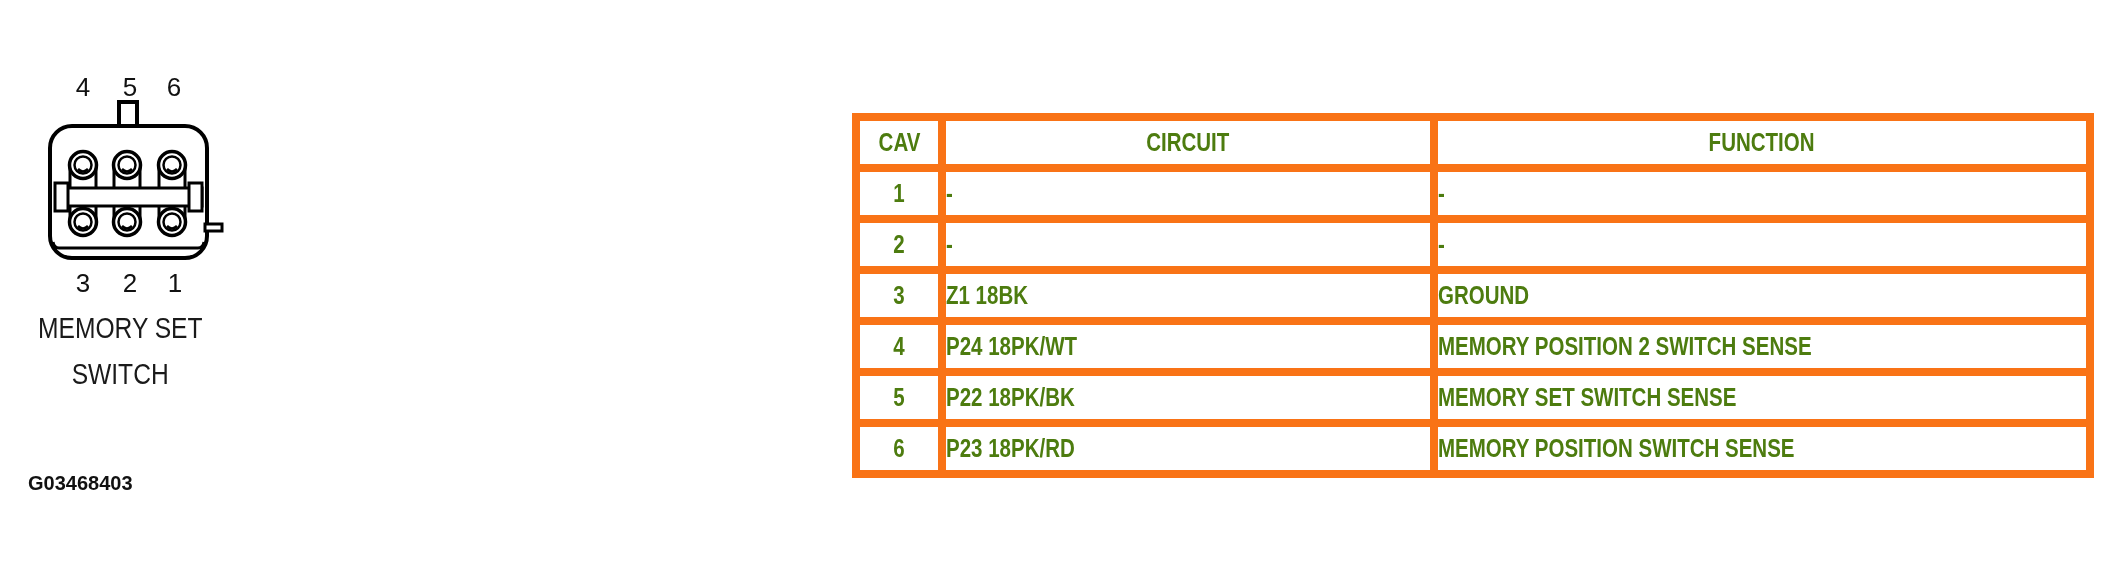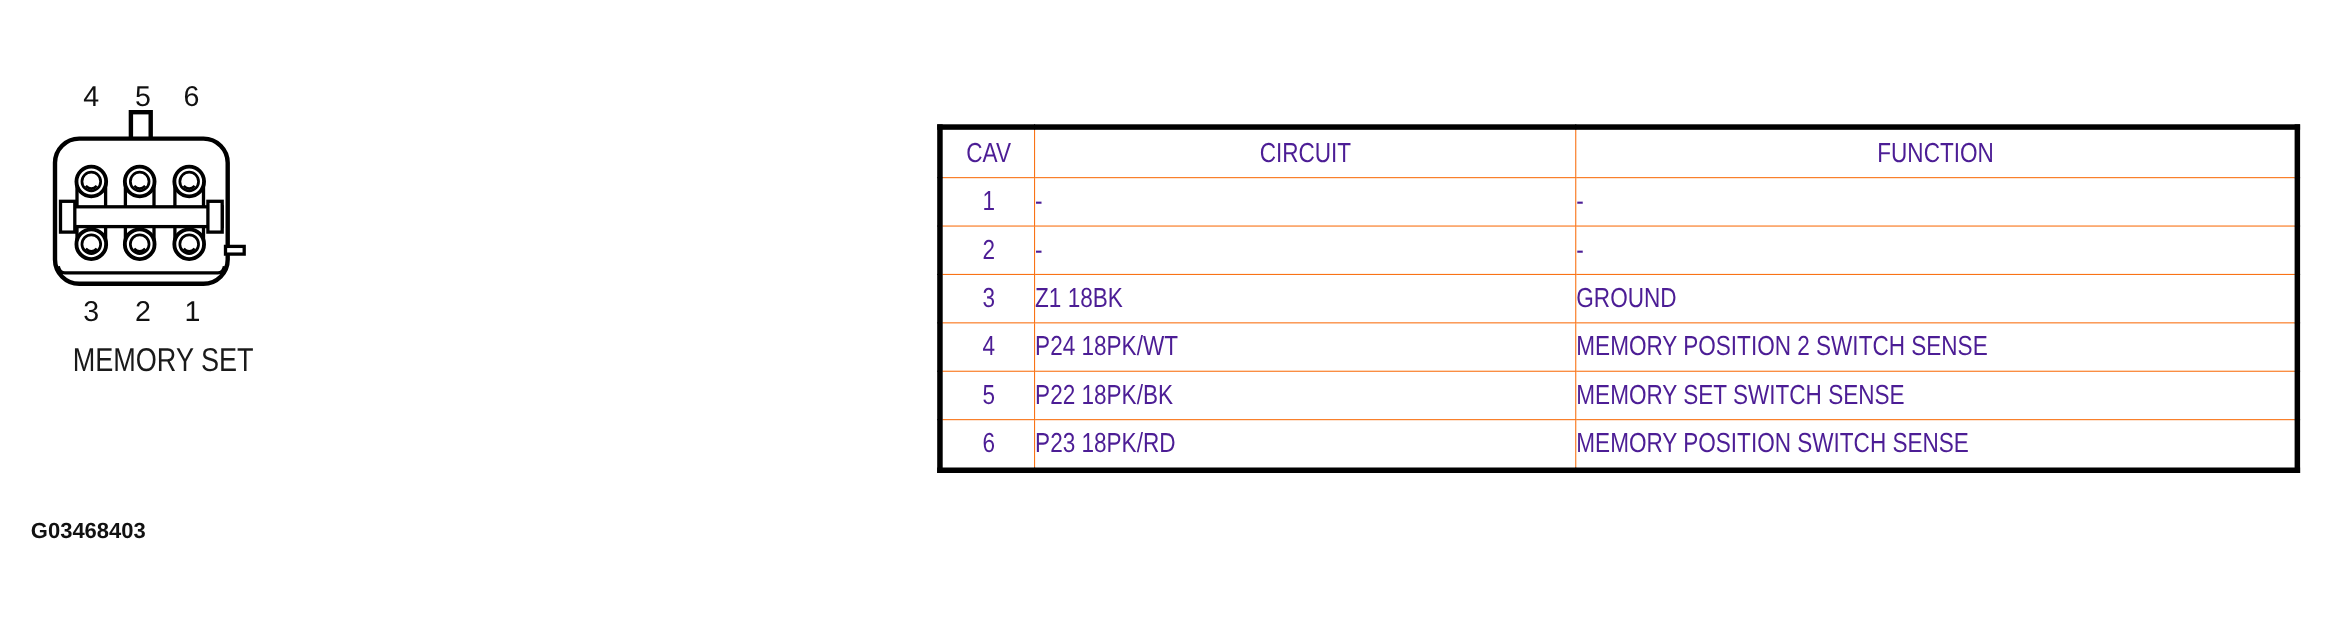--- a/index.html
+++ b/index.html
@@ -10,44 +10,43 @@
     overflow:hidden;
     font-family:"Liberation Sans",sans-serif;
     color:#000;
   }
   
   #connector-svg{position:absolute;left:35px;top:68px;}
   .caption{
     position:absolute;left:0px;top:305px;width:240px;
     text-align:center;font-size:30px;line-height:46px;
     color:#1a1a1a;
-    padding-left:28px;
   }
   .figure-code{
     position:absolute;left:28px;top:472px;
     font-size:20px;font-weight:bold;color:#111;
   }
   
   .cond{display:inline-block;transform:scaleX(0.82);transform-origin:center center;white-space:nowrap;}
   .condL{transform-origin:left center;}
   
   #pinout-table{
     position:absolute;left:852px;top:113px;
     width:1234px;
     border-collapse:collapse;table-layout:fixed;
     background:#ffffff;
   }
   #pinout-table th,#pinout-table td{
-    border:1px solid #f97316;
+    border:8px solid #f97316;
     height:43px;
-    font-size:25px;font-weight:normal;
+    font-size:25px;font-weight:bold;
     padding:0;
     overflow:hidden;white-space:nowrap;
     vertical-align:middle;
-    color:#4c1d95;
+    color:#4d7c0f;
   }
   #pinout-table{border:5px solid #000;}
   col.c-cav{width:86px;}
   col.c-circuit{width:492px;}
   col.c-function{width:656px;}
   th{text-align:center;}
   td.cell-cav{text-align:center;}
   td.cell-left{text-align:left;padding-left:13px;}
   svg text{fill:#111;}
 </style>
@@ -116,20 +115,21 @@
       </g>
     </g>
 
     <text x="48" y="224" font-size="26" text-anchor="middle">3</text>
     <text x="95" y="224" font-size="26" text-anchor="middle">2</text>
     <text x="140" y="224" font-size="26" text-anchor="middle">1</text>
   </svg>
 
   <div class="caption">
     <div><span class="cond">MEMORY SET</span></div>
+    <div><span class="cond">SWITCH</span></div>
   </div>
 
   <div class="figure-code">
     <span>G03468403</span>
   </div>
 
   <table id="pinout-table">
     <colgroup>
         <col class="c-cav">
         <col class="c-circuit">

